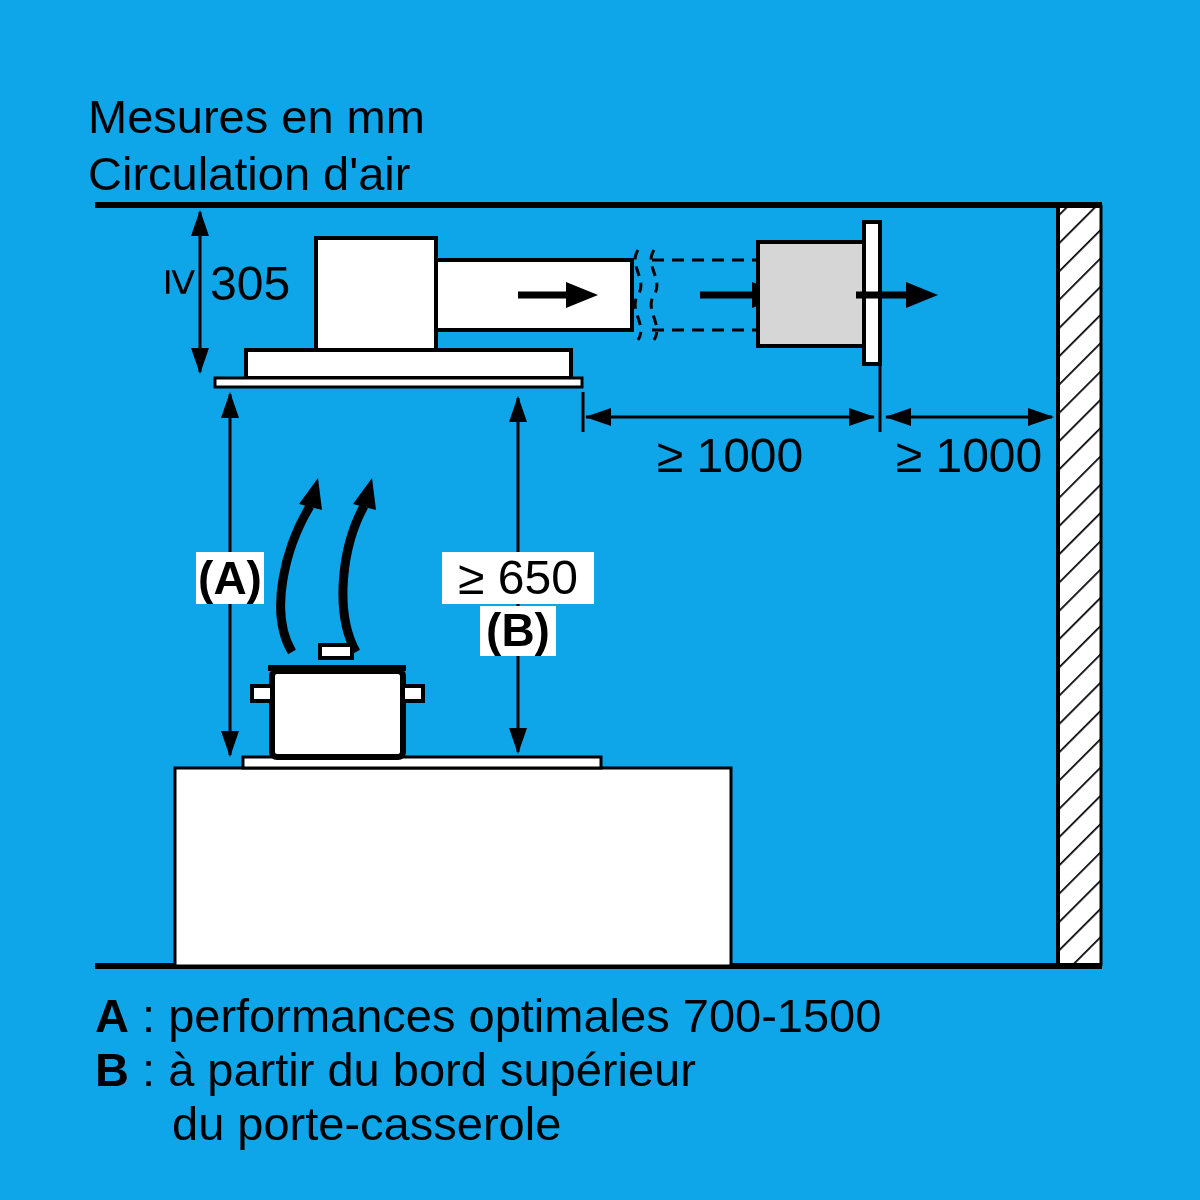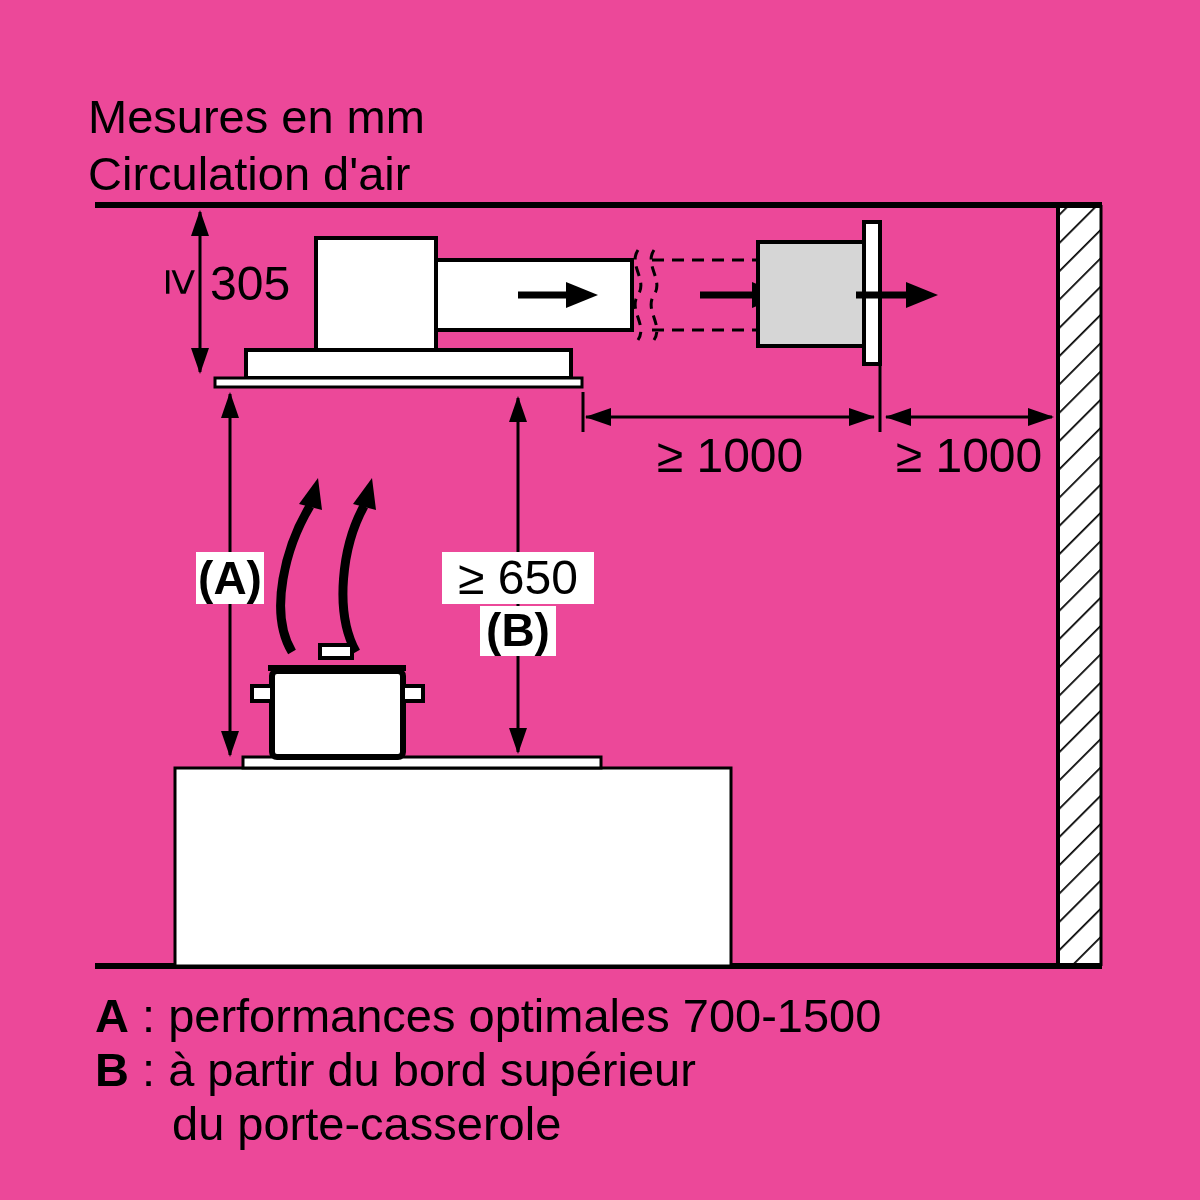--- a/index.html
+++ b/index.html
@@ -1,17 +1,17 @@
 <!DOCTYPE html>
 <html><head>
 <meta charset="utf-8">
 <style>
   html,body { margin:0; padding:0; background:#fff; }
   .stage {
-    position:relative; width:1200px; height:1200px; background:#ec4899;
+    position:relative; width:1200px; height:1200px; background:#0ea5e9;
     font-family:"Liberation Sans", sans-serif;
   }
   svg { display:block; }
   text {
     font-family:"Liberation Sans", sans-serif;
     fill:#000;
   }
   .t-title { font-size:47px; }
   .t-dim   { font-size:48px; }
   .t-dim-b { font-size:46px; font-weight:bold; }

